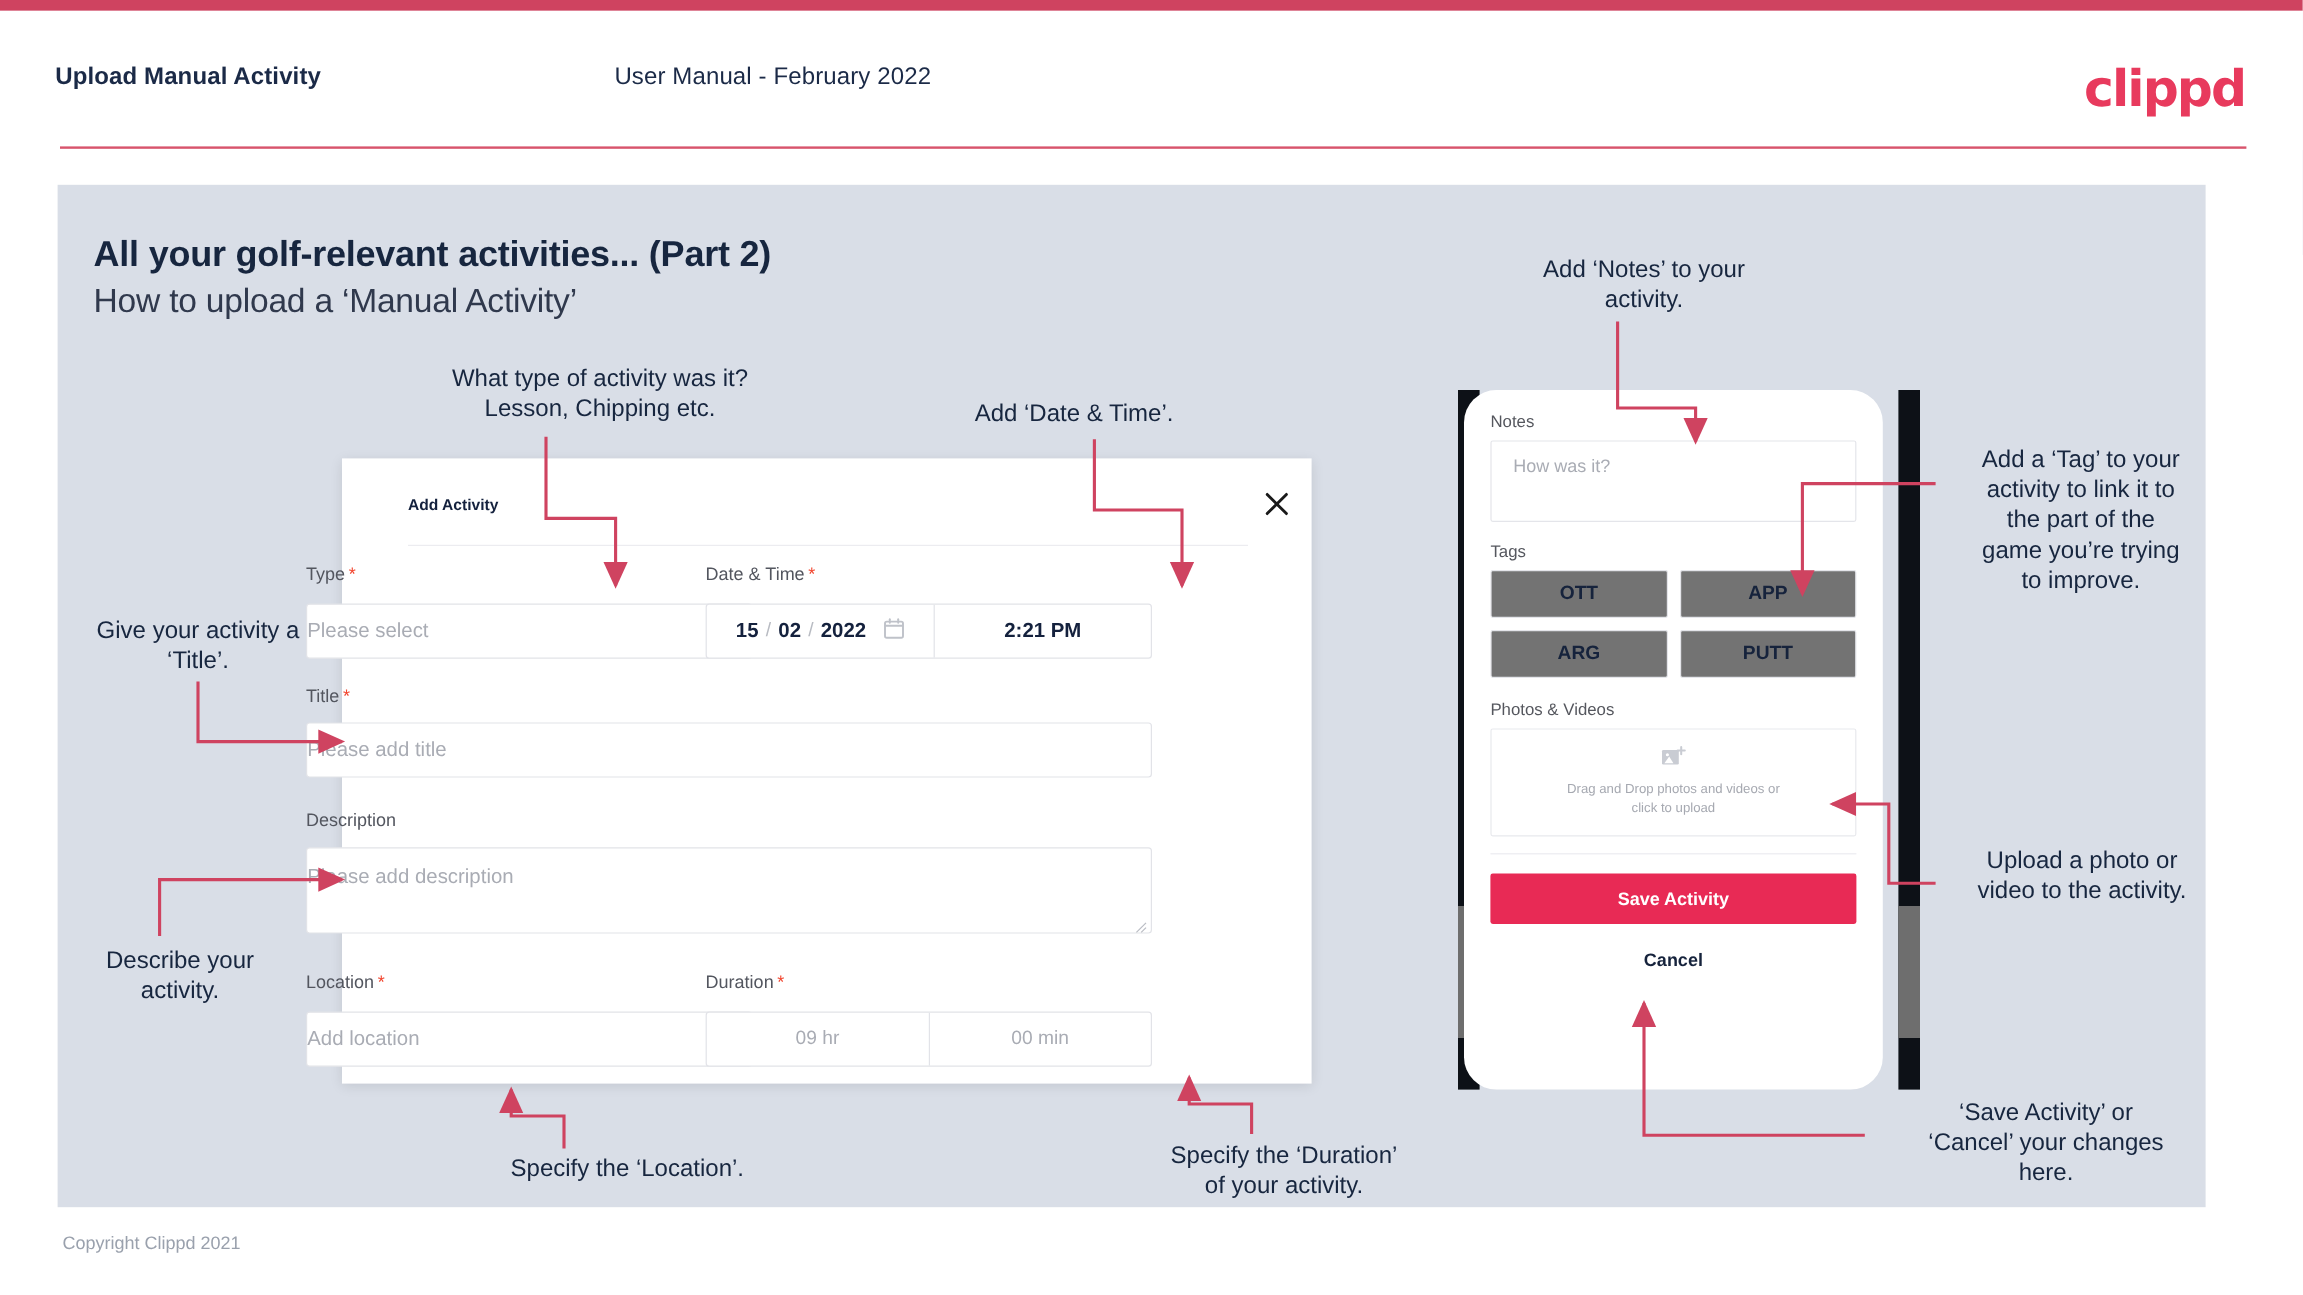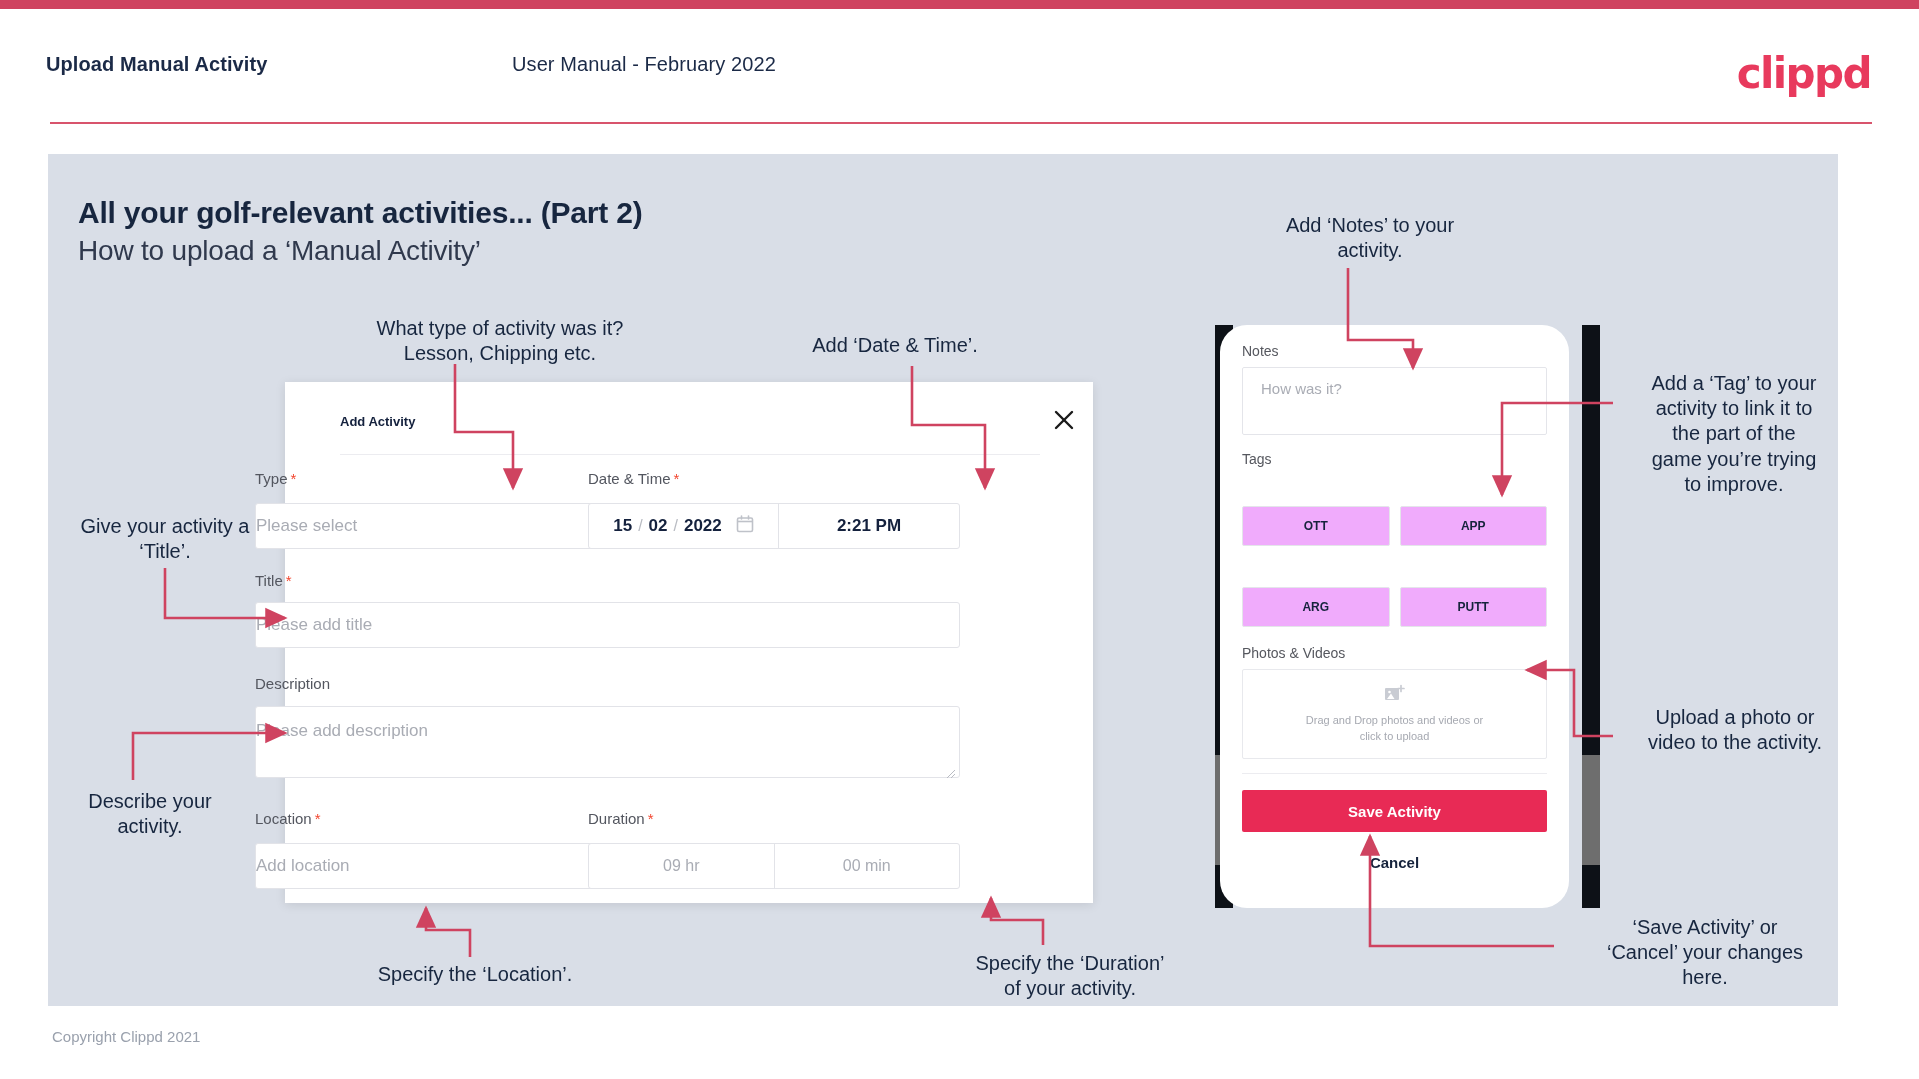--- a/index.html
+++ b/index.html
@@ -55,21 +55,21 @@
   .phone-bar{position:absolute;top:0;width:18px;height:583px;background:#0d1117;}
   .phone-bar.l{left:0;}
   .phone-bar.r{right:0;}
   .phone-scroll{position:absolute;width:18px;background:#6e6e6e;}
   .phone-screen{position:absolute;left:5px;top:0;width:349px;height:583px;background:#fff;overflow:hidden;border-radius:27px;}
 
   .p-label{font-size:14px;color:#55575e;}
   .p-notes{margin:0 22px;border:1px solid #e4e5ea;border-radius:2px;height:68px;box-sizing:border-box;}
   .p-notes span{font-size:15px;color:#a9acb4;display:block;padding:12px 0 0 18px;}
   .tag-grid{display:grid;grid-template-columns:1fr 1fr;gap:10px;margin:0 22px;}
-  .tag{height:38px;border:1px solid #e4e5ea;border-radius:2px;display:flex;align-items:center;justify-content:center;font-size:12px;font-weight:700;color:#16233c;background:#f0abfc;margin-top:31px;}
+  .tag{height:38px;border:1px solid #e4e5ea;border-radius:2px;display:flex;align-items:center;justify-content:center;font-size:16px;font-weight:700;color:#16233c;background:#737373;}
   .dropzone{margin:0 22px;border:1px solid #e8e9ed;border-radius:2px;height:88px;display:flex;flex-direction:column;align-items:center;justify-content:center;gap:5px;}
   .dz-txt{font-size:11px;color:#a6a9b1;text-align:center;line-height:1.45;}
   .p-hr{margin:14px 22px 0;height:1px;background:#ececf0;}
   .save-btn{margin:16px 22px 0;height:42px;background:#e82a55;color:#fff;display:flex;align-items:center;justify-content:center;font-size:15px;font-weight:700;border-radius:2px;cursor:pointer;}
   .cancel-btn{margin-top:22px;text-align:center;font-size:15px;font-weight:700;color:#16233c;cursor:pointer;}
 
   
   .anno{position:absolute;color:#17263f;font-size:20px;line-height:1.26;text-align:center;}
   svg.ov{position:absolute;left:0;top:0;width:1919px;height:1079px;pointer-events:none;}
 </style>
@@ -210,36 +210,36 @@
         <div>click to upload</div>
       </div>
     </div>
 
     <div class="p-hr"></div>
     <div class="save-btn">Save Activity</div>
     <div class="cancel-btn">Cancel</div>
   </div>
 </div>
 
-<div class="anno" style="left:340px;top:304px;width:320px;margin-top:12px;">
+<div class="anno" style="left:340px;top:304px;width:320px;">
     <div>What type of activity was it?</div>
     <div>Lesson, Chipping etc.</div>
   </div>
 <div class="anno" style="left:770px;top:333px;width:250px;">
     <div>Add ‘Date &amp; Time’.</div>
   </div>
 <div class="anno" style="left:40px;top:514px;width:250px;">
     <div>Give your activity a</div>
     <div>‘Title’.</div>
   </div>
 <div class="anno" style="left:40px;top:789px;width:220px;">
     <div>Describe your</div>
     <div>activity.</div>
   </div>
-<div class="anno" style="left:330px;top:962px;width:290px;">
+<div class="anno" style="left:330px;top:962px;width:290px;text-align:right;">
     <div>Specify the ‘Location’.</div>
   </div>
 <div class="anno" style="left:930px;top:951px;width:280px;">
     <div>Specify the ‘Duration’</div>
     <div>of your activity.</div>
   </div>
 <div class="anno" style="left:1230px;top:213px;width:280px;">
     <div>Add ‘Notes’ to your</div>
     <div>activity.</div>
   </div>

